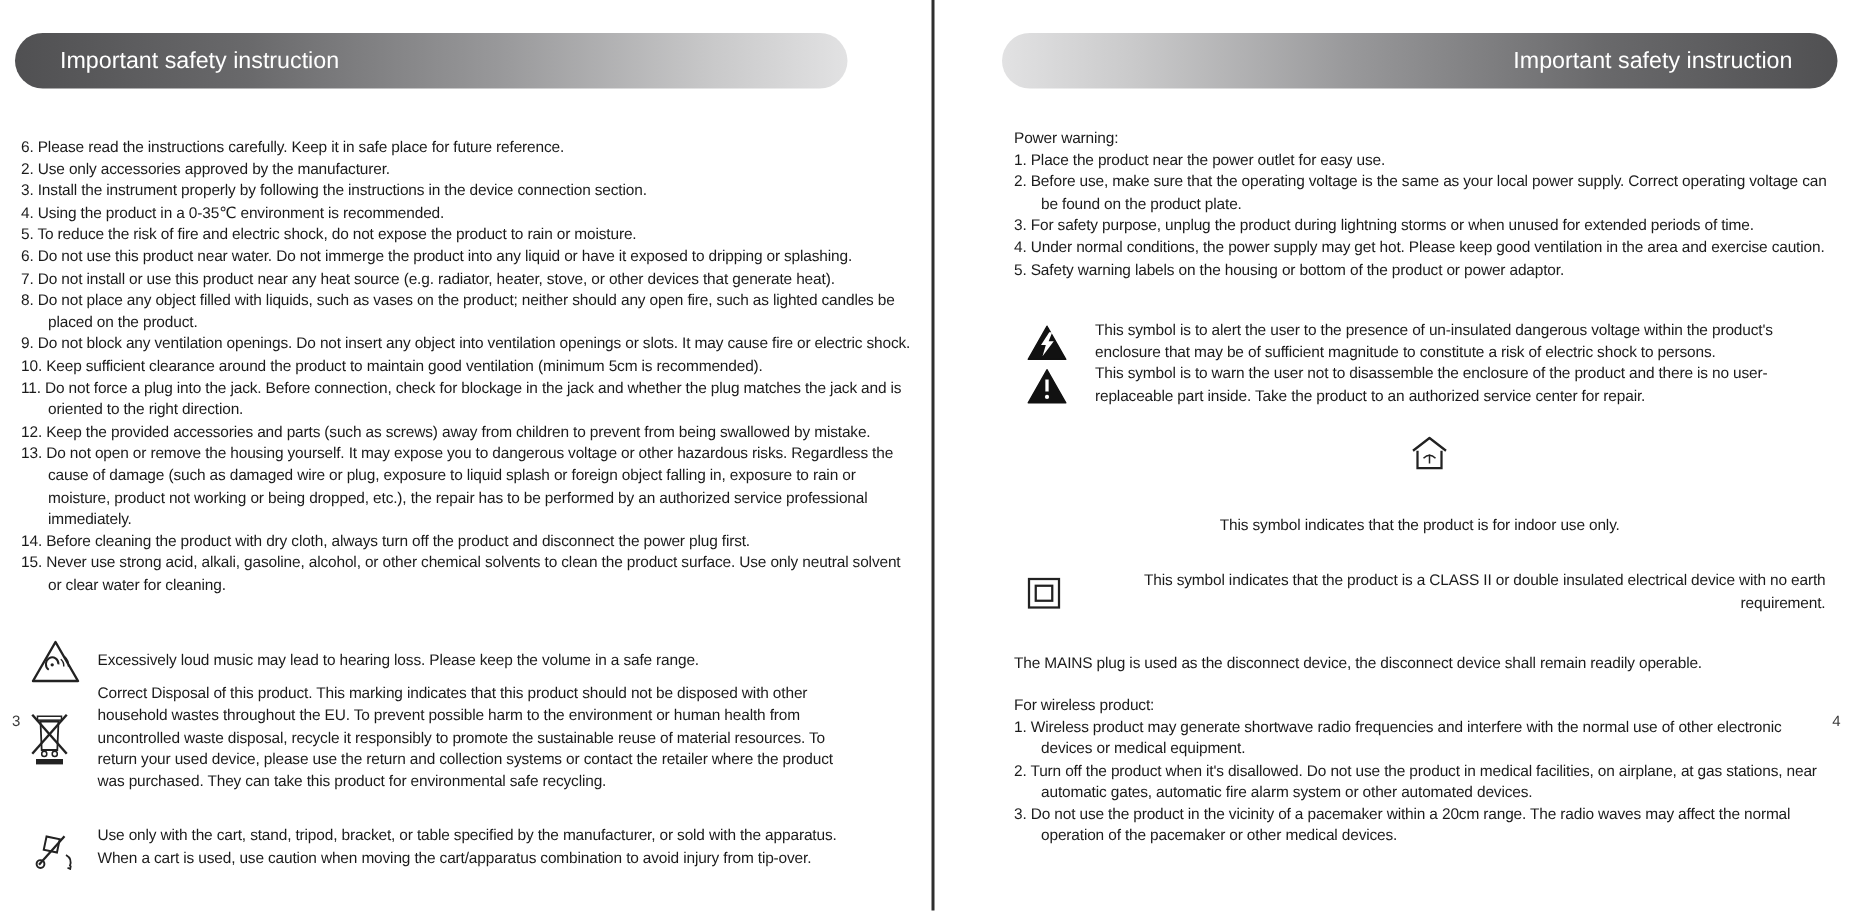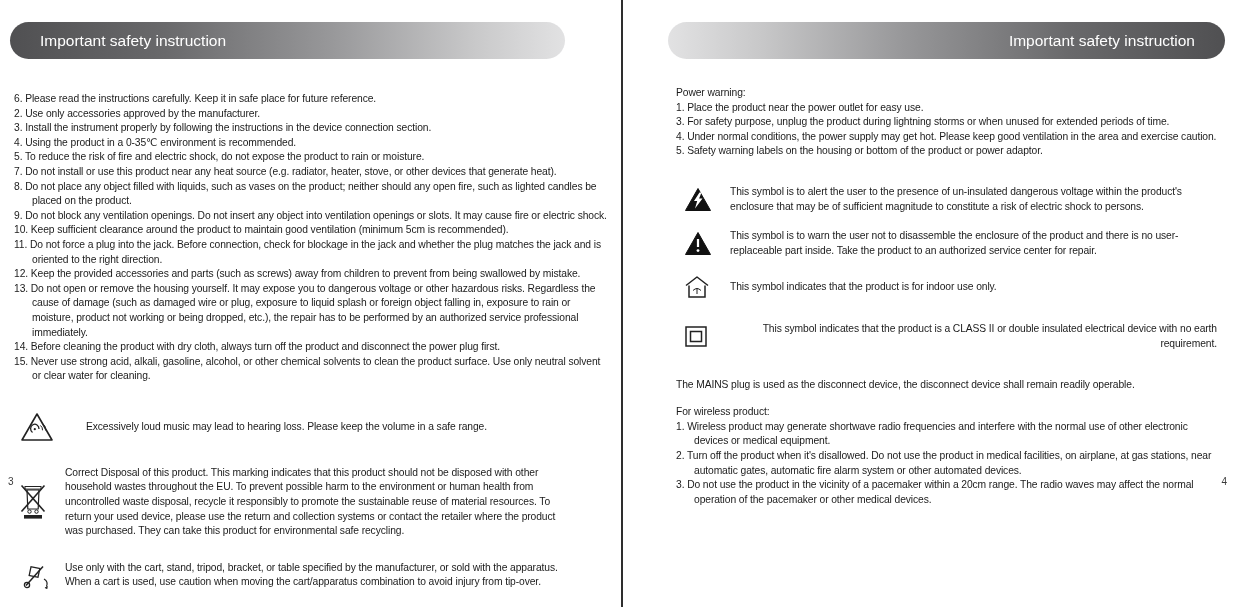--- a/index.html
+++ b/index.html
@@ -35,27 +35,27 @@
   .content-right { margin-top:27px; padding:0 14px 0 53px; }
 
   .num-item { padding-left:18px; text-indent:-18px; }
 
   .note-row { display:flex; align-items:center; }
   .icon-cell-l { flex:0 0 51px; padding-left:6px; }
   .icon-cell-r { flex:0 0 54px; padding-left:8px; }
   .note-text-l { flex:1; padding-right:46px; }
   .note-text-r { flex:1; padding-right:4px; }
 
-  .mt28 { margin-top:28px;gap:21px; }
+  .mt28 { margin-top:28px; }
   .mt26 { margin-top:26px; }
-  .mt24 { margin-top:24px; }
+  .mt24 { }
   .mt23 { margin-top:23px;text-align:right; }
   .mt22 { margin-top:22px;align-items:center; }
-  .mt17 { margin-top:17px; }
-  .mt15 { margin-top:15px; }
+  .mt17 { margin-top:17px;flex-direction:column; }
+  .mt15 { }
   .mt13 { margin-top:13px; }
 
   .page-num {
     position:absolute; bottom:-6px; font-size:10px; color:#3a3a3a;
   }
   .page-num-left { left:8px; }
   .page-num-right { right:8px; }
 
   svg { display:block; }
 </style>
@@ -74,20 +74,21 @@
         <div class="num-item">6. Please read the instructions carefully. Keep it in safe place for future reference.</div>
 
         <div class="num-item">2. Use only accessories approved by the manufacturer.</div>
 
         <div class="num-item">3. Install the instrument properly by following the instructions in the device connection section.</div>
 
         <div class="num-item">4. Using the product in a 0-35℃ environment is recommended.</div>
 
         <div class="num-item">5. To reduce the risk of fire and electric shock, do not expose the product to rain or moisture.</div>
 
+        <div class="num-item">6. Do not use this product near water. Do not immerge the product into any liquid or have it exposed to dripping or splashing.</div>
 
         <div class="num-item">7. Do not install or use this product near any heat source (e.g. radiator, heater, stove, or other devices that generate heat).</div>
 
         <div class="num-item">8. Do not place any object filled with liquids, such as vases on the product; neither should any open fire, such as lighted candles be placed on the product.</div>
 
         <div class="num-item">9. Do not block any ventilation openings. Do not insert any object into ventilation openings or slots. It may cause fire or electric shock.</div>
 
         <div class="num-item">10. Keep sufficient clearance around the product to maintain good ventilation (minimum 5cm is recommended).</div>
 
         <div class="num-item">11. Do not force a plug into the jack. Before connection, check for blockage in the jack and whether the plug matches the jack and is oriented to the right direction.</div>
@@ -155,20 +156,21 @@
   </div>
 
   <div class="content-right body-text">
 
     <div>Power warning:</div>
 
     <div>
 
         <div class="num-item">1. Place the product near the power outlet for easy use.</div>
 
+        <div class="num-item">2. Before use, make sure that the operating voltage is the same as your local power supply. Correct operating voltage can be found on the product plate.</div>
 
         <div class="num-item">3. For safety purpose, unplug the product during lightning storms or when unused for extended periods of time.</div>
 
         <div class="num-item">4. Under normal conditions, the power supply may get hot. Please keep good ventilation in the area and exercise caution.</div>
 
         <div class="num-item">5. Safety warning labels on the housing or bottom of the product or power adaptor.</div>
       </div>
 
     <div class="note-row mt26">
       <div class="icon-cell-r">

